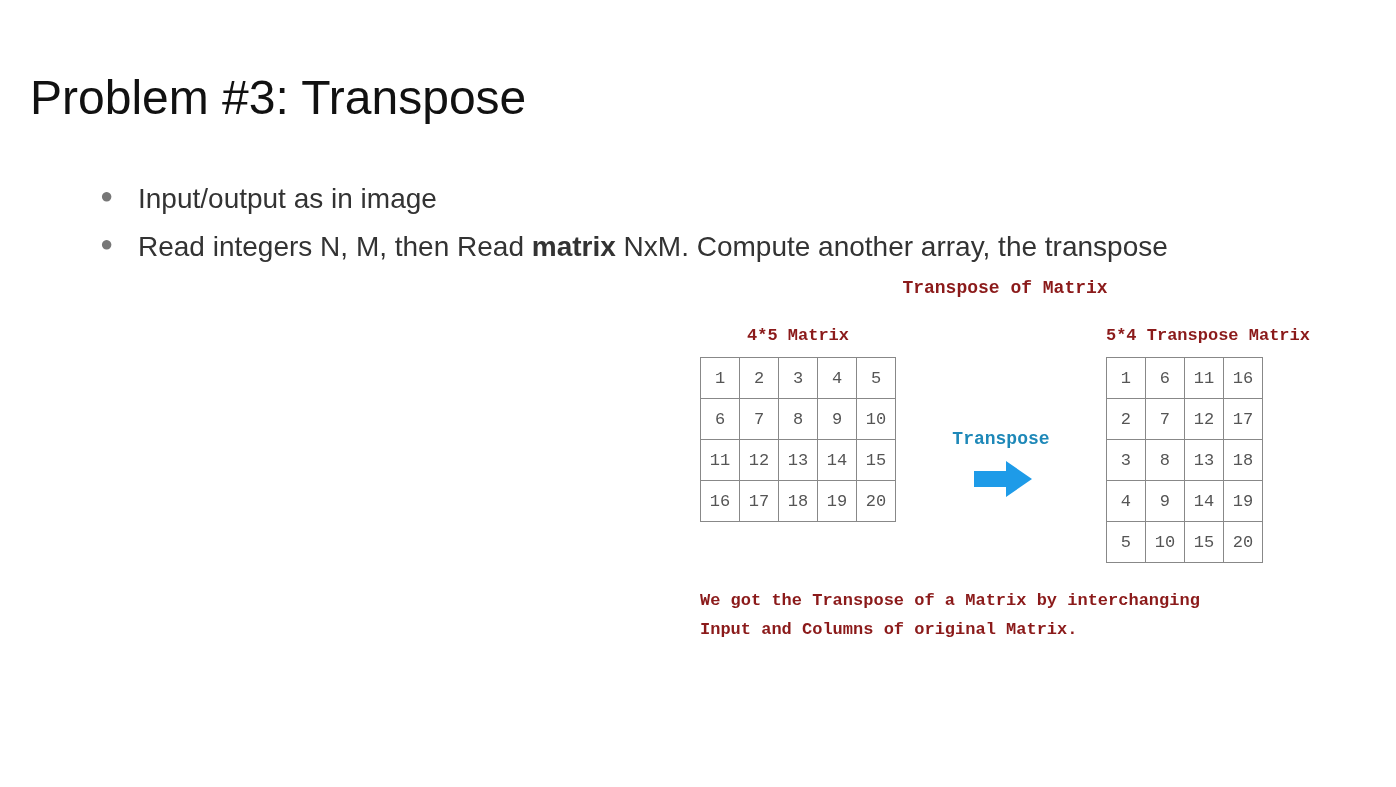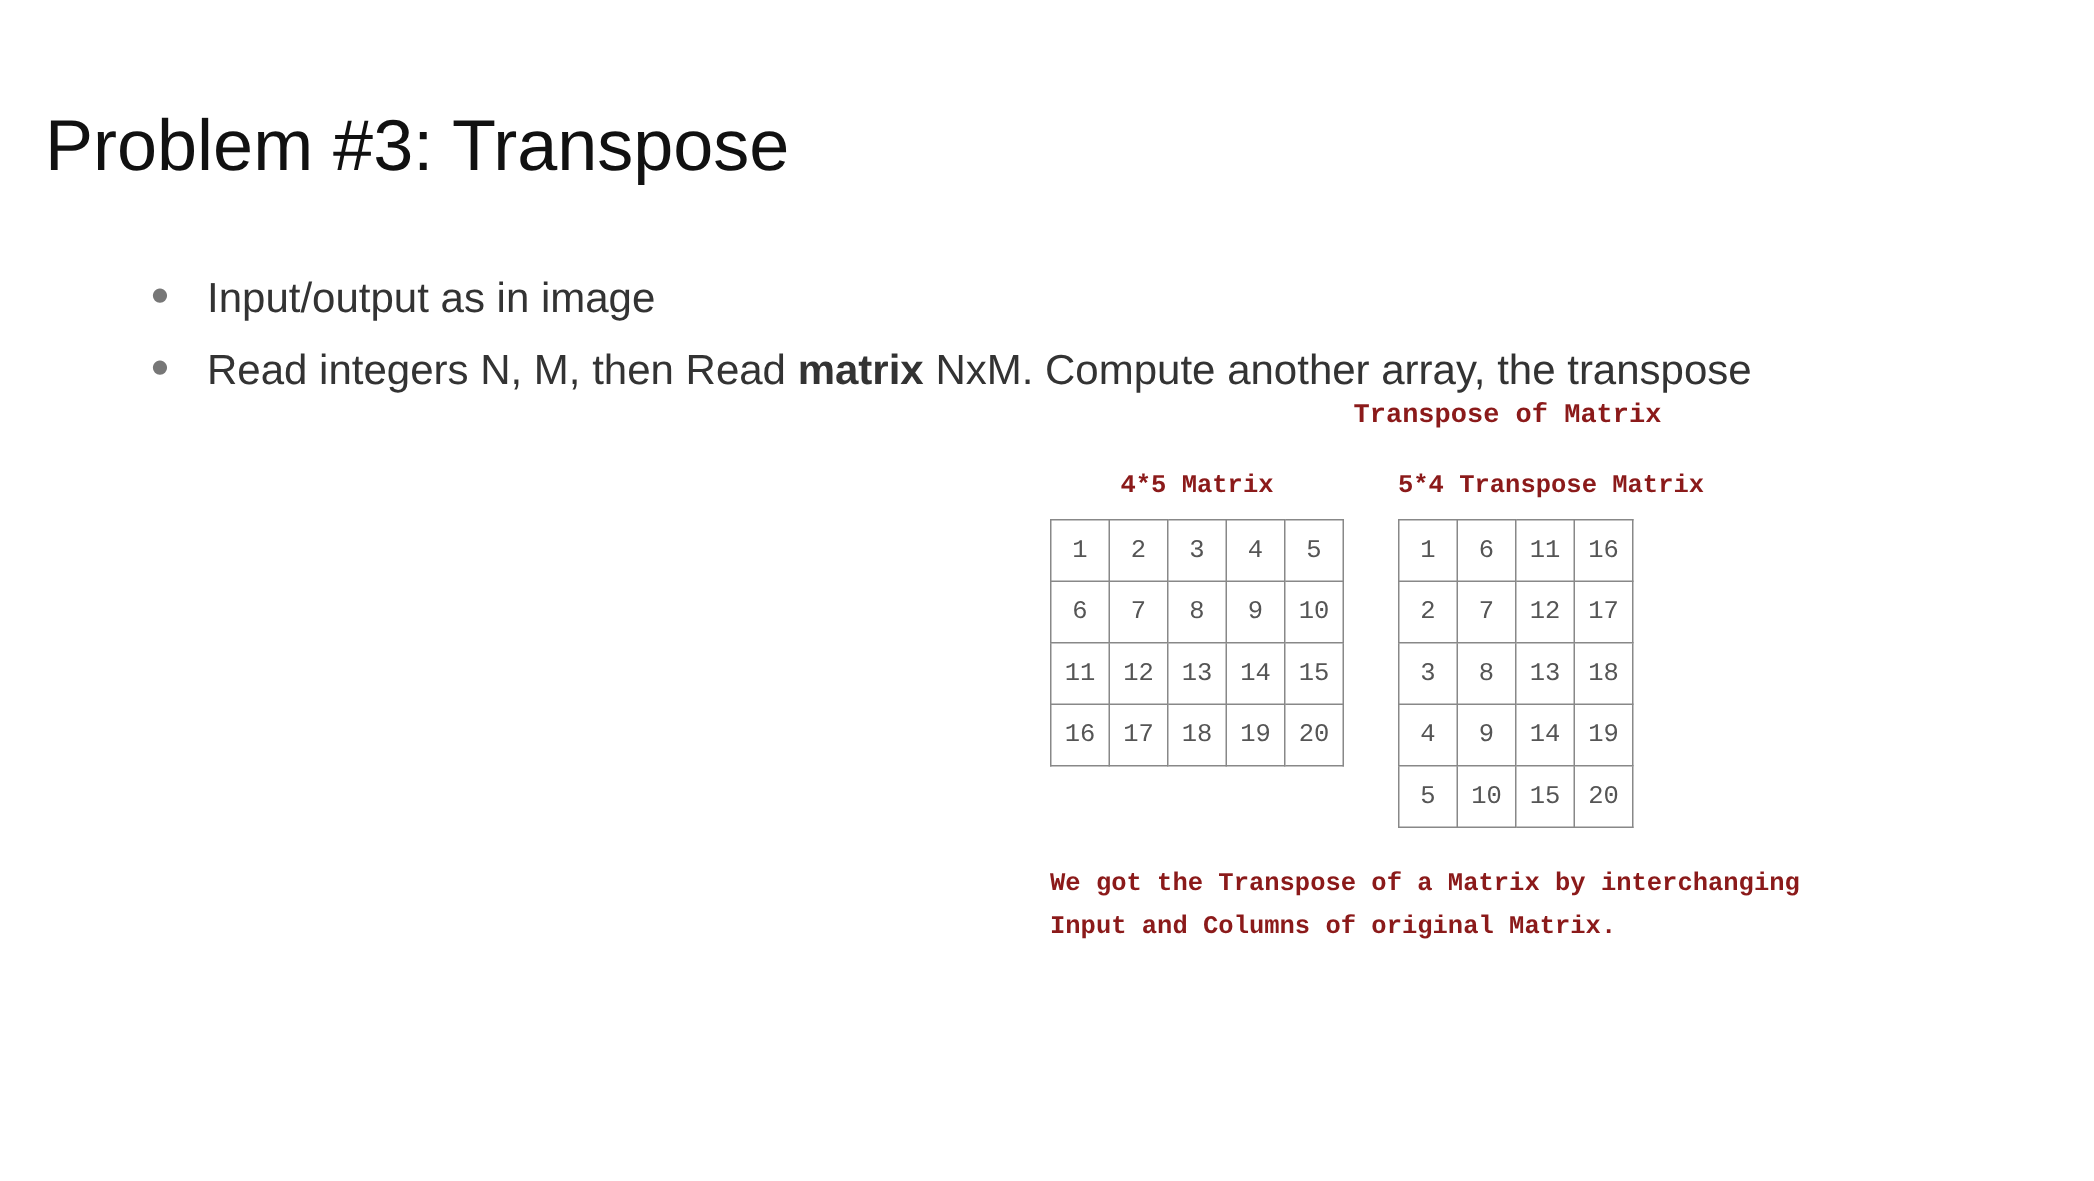--- a/index.html
+++ b/index.html
@@ -45,35 +45,35 @@
     color: #777;
     font-size: 22px;
     line-height: 1.9;
   }
   .bold { font-weight: 700; }
 
   
   .diagram {
     position: absolute;
     left: 700px;
-    top: 267px;
+    top: 278px;
     width: 610px;
     font-family: "Courier New", Courier, monospace;
     color: #8b1a1a;
   }
   .diag-title {
     text-align: center;
     font-size: 18px;
     font-weight: 700;
     margin-bottom: 28px;
   }
   .row {
     display: flex;
     align-items: flex-start;
-    justify-content: flex-start;
+    justify-content: space-between;
     gap: 36px;
   }
   .block { text-align: center; }
   .block .label {
     font-size: 17px;
     font-weight: 700;
     margin-bottom: 12px;
   }
   table.matrix {
     border-collapse: collapse;
@@ -160,20 +160,26 @@
             <td>16</td>
             <td>17</td>
             <td>18</td>
             <td>19</td>
             <td>20</td>
           </tr>
         </tbody>
           </table>
       </div>
 
+      <div class="middle">
+        <div class="transpose-label">Transpose</div>
+        <svg class="arrow" width="70" height="44" viewBox="0 0 70 44">
+          <polygon points="8,14 40,14 40,4 66,22 40,40 40,30 8,30" fill="#1e9be8"></polygon>
+        </svg>
+      </div>
 
       <div class="block">
         <div class="label">5*4 Transpose Matrix</div>
         <table class="matrix">
           <tbody>
               <tr>
             <td>1</td>
             <td>6</td>
             <td>11</td>
             <td>16</td>

